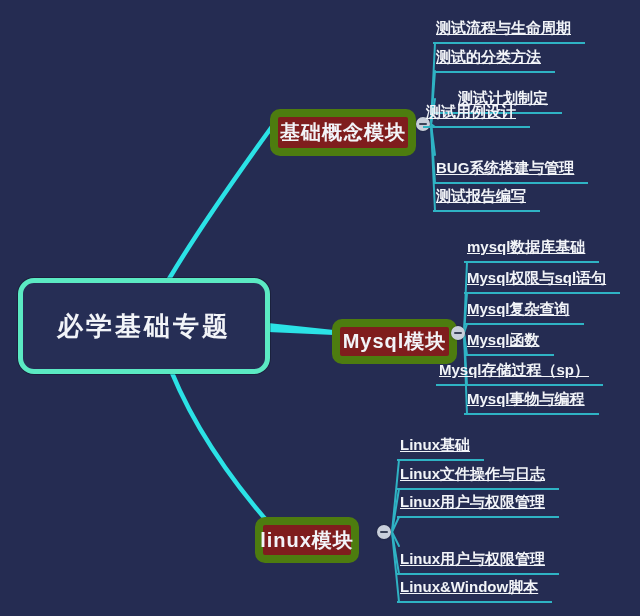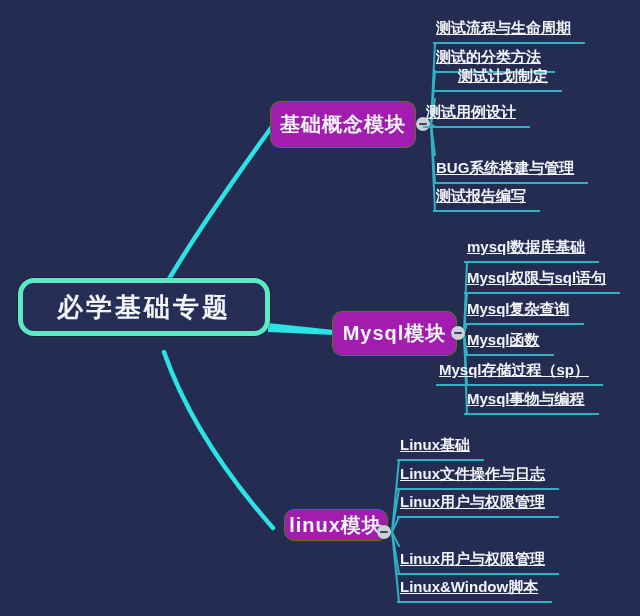--- a/index.html
+++ b/index.html
@@ -12,22 +12,22 @@
   .node{
     position:absolute;display:flex;align-items:center;justify-content:center;
     color:#f2f4f8;box-sizing:border-box;white-space:nowrap;
   }
   .root{
     border:5px solid #5beac3;border-radius:16px;background:#262e55;
     font-size:26px;font-weight:bold;letter-spacing:3px;
     box-shadow:0 0 0 1px rgba(0,0,0,0.25);
   }
   .branch{
-    border:1px solid #4d7c0f;border-radius:10px;background:#a21caf;
-    font-size:20px;font-weight:bold;letter-spacing:1px;
+    border:8px solid #4d7c0f;border-radius:10px;background:#7f1d1d;
+    font-size:20px;font-weight:bold;letter-spacing:1px;margin-top:8px;
   }
   .leaf{
     position:absolute;color:#f2f4f8;font-size:15px;font-weight:bold;
     line-height:19px;padding:0 14px 5px 3px;border-bottom:2px solid #2fb3c4;
     white-space:nowrap;
     text-decoration:underline;
   }
   .toggle{
     position:absolute;width:14px;height:14px;border-radius:50%;
     background:#c9cfdb;display:flex;align-items:center;justify-content:center;
@@ -68,47 +68,47 @@
     <g stroke="#2fb3c4" stroke-width="2" stroke-linecap="round">
       <path d="M392,532 L399,460"></path>
       <path d="M392,532 L399,489"></path>
       <path d="M392,532 L399,517"></path>
       <path d="M392,532 L399,546"></path>
       <path d="M392,532 L399,574"></path>
       <path d="M392,532 L399,602"></path>
     </g>
   </svg>
 
-  <div class="node root" style="left:18px;top:278px;width:252px;height:58px;">
+  <div class="node root" style="left:18px;top:278px;width:252px;height:96px;">
     <span>必学基础专题</span>
   </div>
 
   <div class="node branch" style="left:270px;top:101px;width:146px;height:47px;">
     <span>基础概念模块</span>
   </div>
   <div class="node branch" style="left:332px;top:311px;width:125px;height:45px;">
     <span>Mysql模块</span>
   </div>
-  <div class="node branch" style="left:284px;top:509px;width:104px;height:32px;">
+  <div class="node branch" style="left:255px;top:509px;width:104px;height:46px;">
     <span>linux模块</span>
   </div>
 
   <div class="toggle" style="left:416px;top:117px;">
     <span class="bar"></span>
   </div>
   <div class="toggle" style="left:451px;top:326px;">
     <span class="bar"></span>
   </div>
   <div class="toggle" style="left:377px;top:525px;">
     <span class="bar"></span>
   </div>
 
   <div class="leaf" style="left:433px;top:18px;">测试流程与生命周期</div>
   <div class="leaf" style="left:433px;top:29px;margin-top:18px;">测试的分类方法</div>
-  <div class="leaf" style="left:433px;top:66px;padding-left:25px;">测试计划制定</div>
+  <div class="leaf" style="left:433px;top:88px;padding-left:25px;">测试计划制定</div>
   <div class="leaf" style="left:423px;top:102px;">测试用例设计</div>
   <div class="leaf" style="left:433px;top:158px;">BUG系统搭建与管理</div>
   <div class="leaf" style="left:433px;top:186px;">测试报告编写</div>
 
   <div class="leaf" style="left:464px;top:237px;">mysql数据库基础</div>
   <div class="leaf" style="left:464px;top:268px;">Mysql权限与sql语句</div>
   <div class="leaf" style="left:464px;top:299px;">Mysql复杂查询</div>
   <div class="leaf" style="left:464px;top:330px;">Mysql函数</div>
   <div class="leaf" style="left:436px;top:360px;">Mysql存储过程（sp）</div>
   <div class="leaf" style="left:464px;top:389px;">Mysql事物与编程</div>

